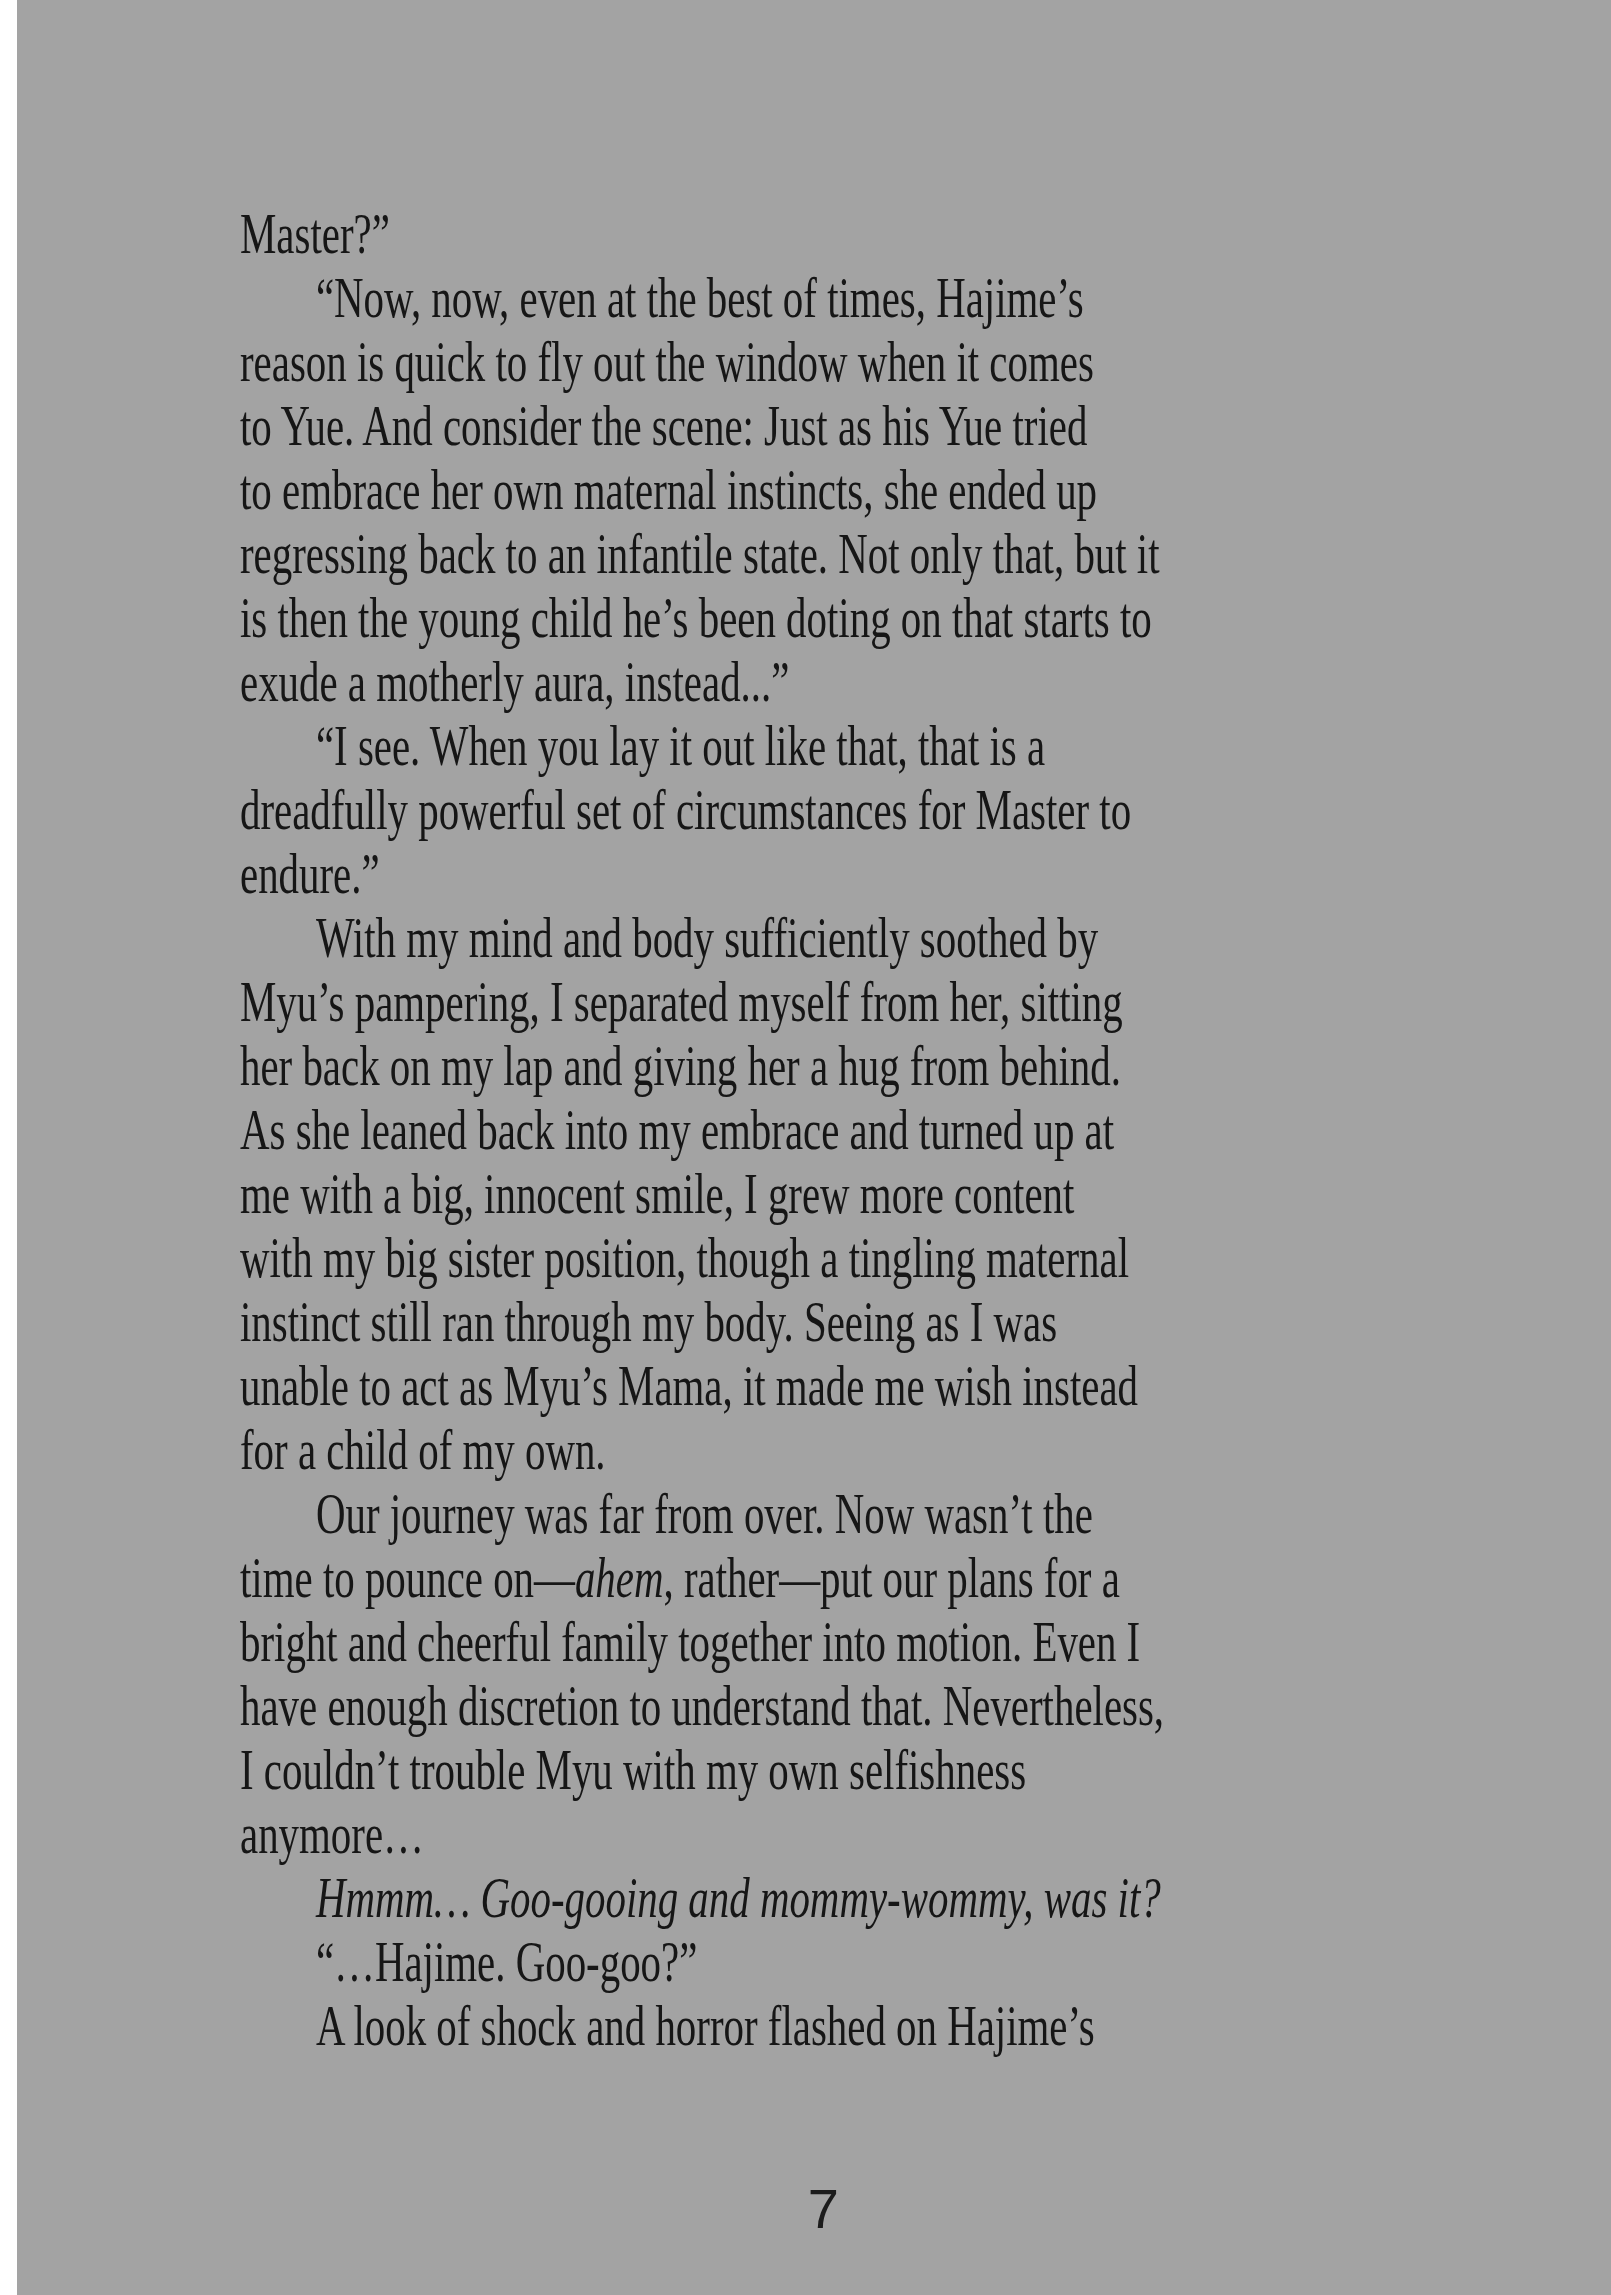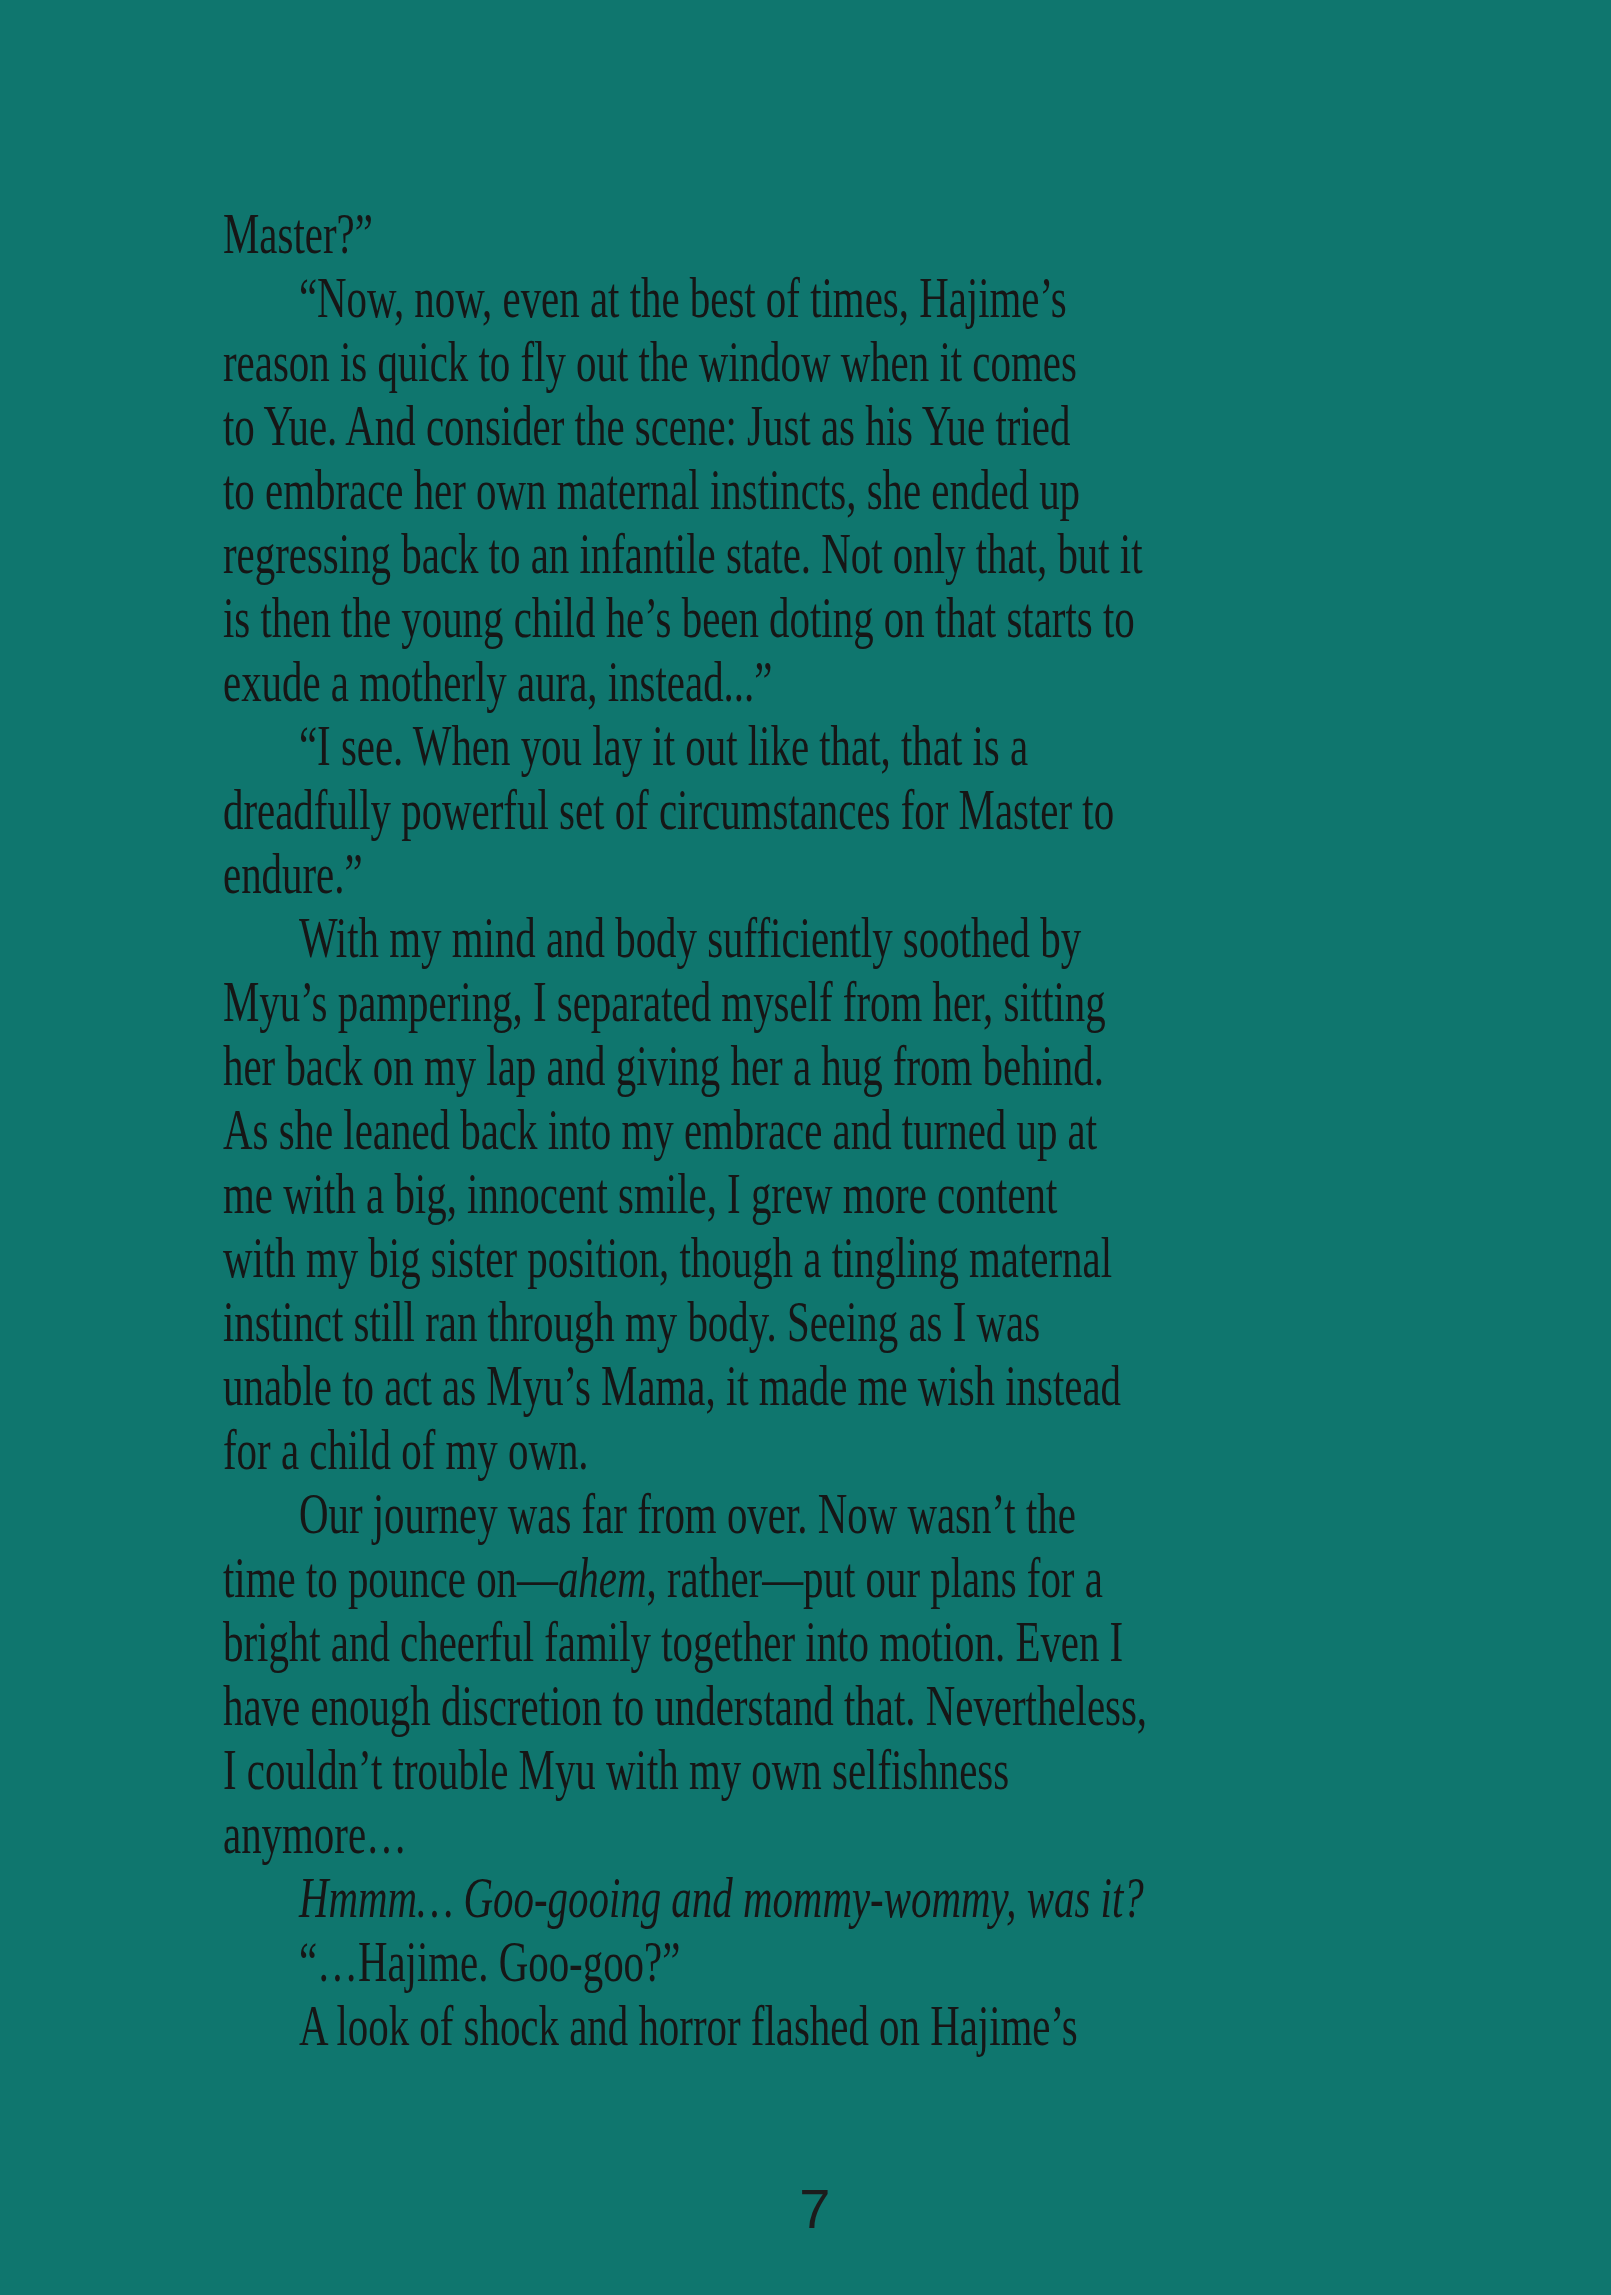--- a/index.html
+++ b/index.html
@@ -11,21 +11,22 @@
     width: 1611px;
     height: 2295px;
     background: #ffffff;
     overflow: hidden;
     font-family: "Liberation Serif", "DejaVu Serif", serif;
     color: #161616;
   }
   .book-page {
     position: absolute;
     inset: 0;
-    background: #0f766e;
+    background: #a3a3a3;
+    margin-left: 17px;
   }
   
   .text-block {
     position: absolute;
     left: 223px;
     top: 202px;
     width: 1683px;
     font-size: 56px;
     line-height: 64px;
     transform: scaleX(0.73);

